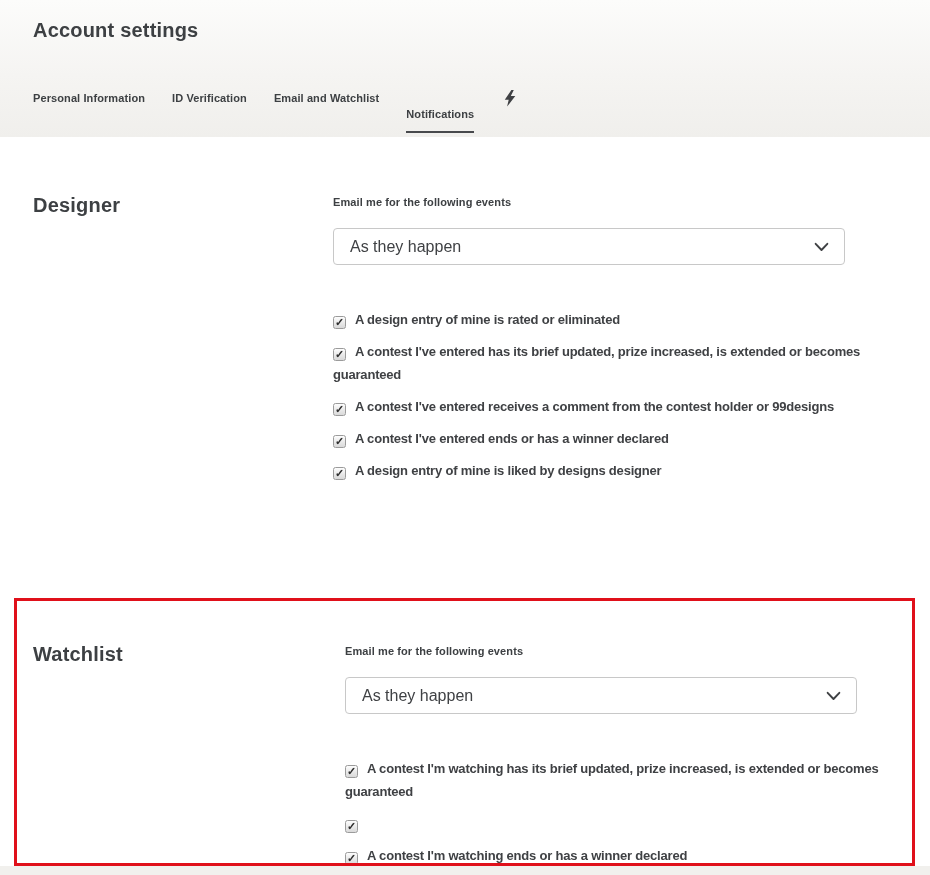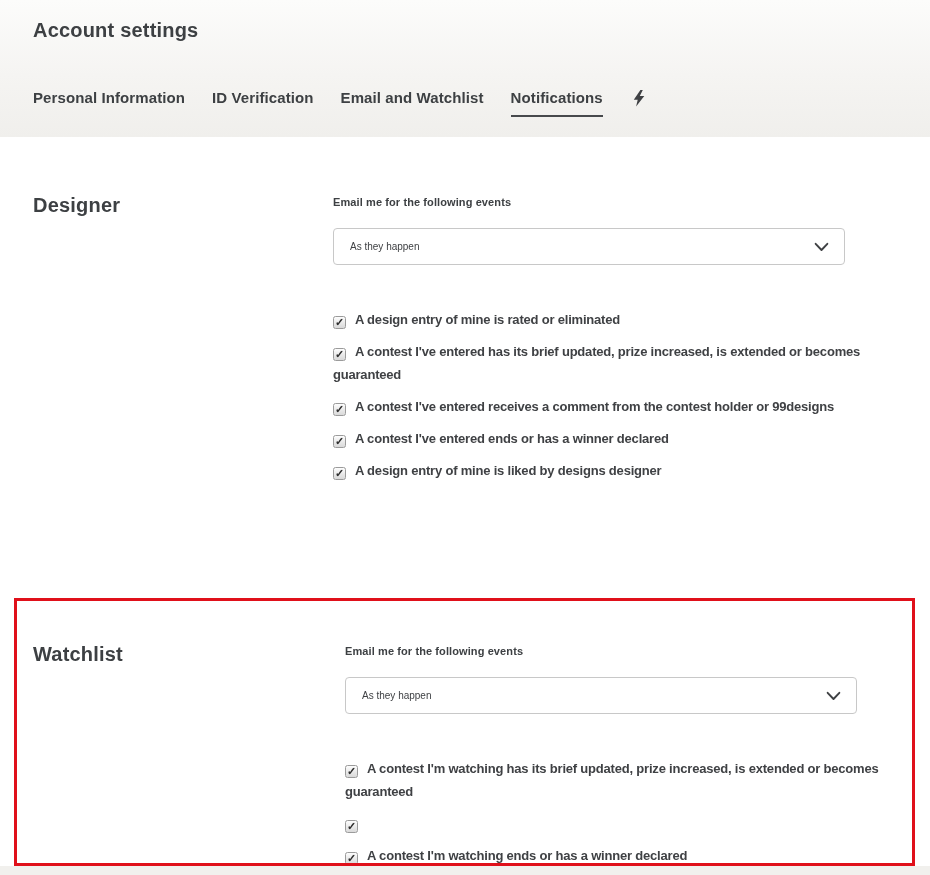--- a/index.html
+++ b/index.html
@@ -14,46 +14,46 @@
     height:137px; padding:13px 33px 0 33px;
     background:linear-gradient(#fcfcfb 0%, #f5f4f2 55%, #f0efec 100%);
   }
   .page-title {
     font-size:20px; font-weight:bold; letter-spacing:0.2px; color:#3d4043; line-height:34px;
   }
   .tabs {
     display:flex; align-items:flex-start; gap:27px; margin-top:41px;
   }
   .tab {
-    font-size:15px; font-weight:bold; color:#3d4043; line-height:20px;
+    font-size:11px; font-weight:bold; color:#3d4043; line-height:20px;
     padding-bottom:7px; border-bottom:2px solid transparent; cursor:pointer;
     letter-spacing:0.1px;
   }
-  .tab--active { border-bottom-color:#47494c; }
+  .tab--active { border-bottom-color:#47494c;margin-top:16px; }
   .tab-bolt { padding-top:2px; margin-left:3px; }
 
   
   .main { padding:0 33px; position:relative; }
   .section { display:flex; }
   .section--designer { padding-top:56px; }
   .section--watchlist { padding-top:43px;gap:12px; }
   .section-heading-col { width:300px; flex:0 0 300px; }
   .section-heading {
     font-size:20px; font-weight:bold; color:#3d4043; line-height:24px; letter-spacing:0.2px;
   }
   .section-content { width:560px; flex:0 0 560px; }
   .field-label {
     font-size:11px; font-weight:bold; color:#3d4043; line-height:19px; letter-spacing:0.1px;
   }
   .dropdown {
     position:relative; margin-top:16px; width:512px; height:37px;
     border:1px solid #c8c8c8; border-radius:4px; background:#ffffff; cursor:pointer;
   }
   .dropdown-value {
-    font-size:10px; color:#3f4144; line-height:35px; padding-left:16px; display:block;
+    font-size:16px; color:#3f4144; line-height:35px; padding-left:16px; display:block;
   }
   .dropdown-chevron {
     position:absolute; right:14px; top:50%; transform:translateY(-50%);
     width:17px; height:17px; display:block;
   }
   .options { margin-top:43px; }
   .option {
     font-size:13px; font-weight:bold; letter-spacing:-0.2px; line-height:23px;
     color:#3f4144; margin-bottom:9px;
   }

